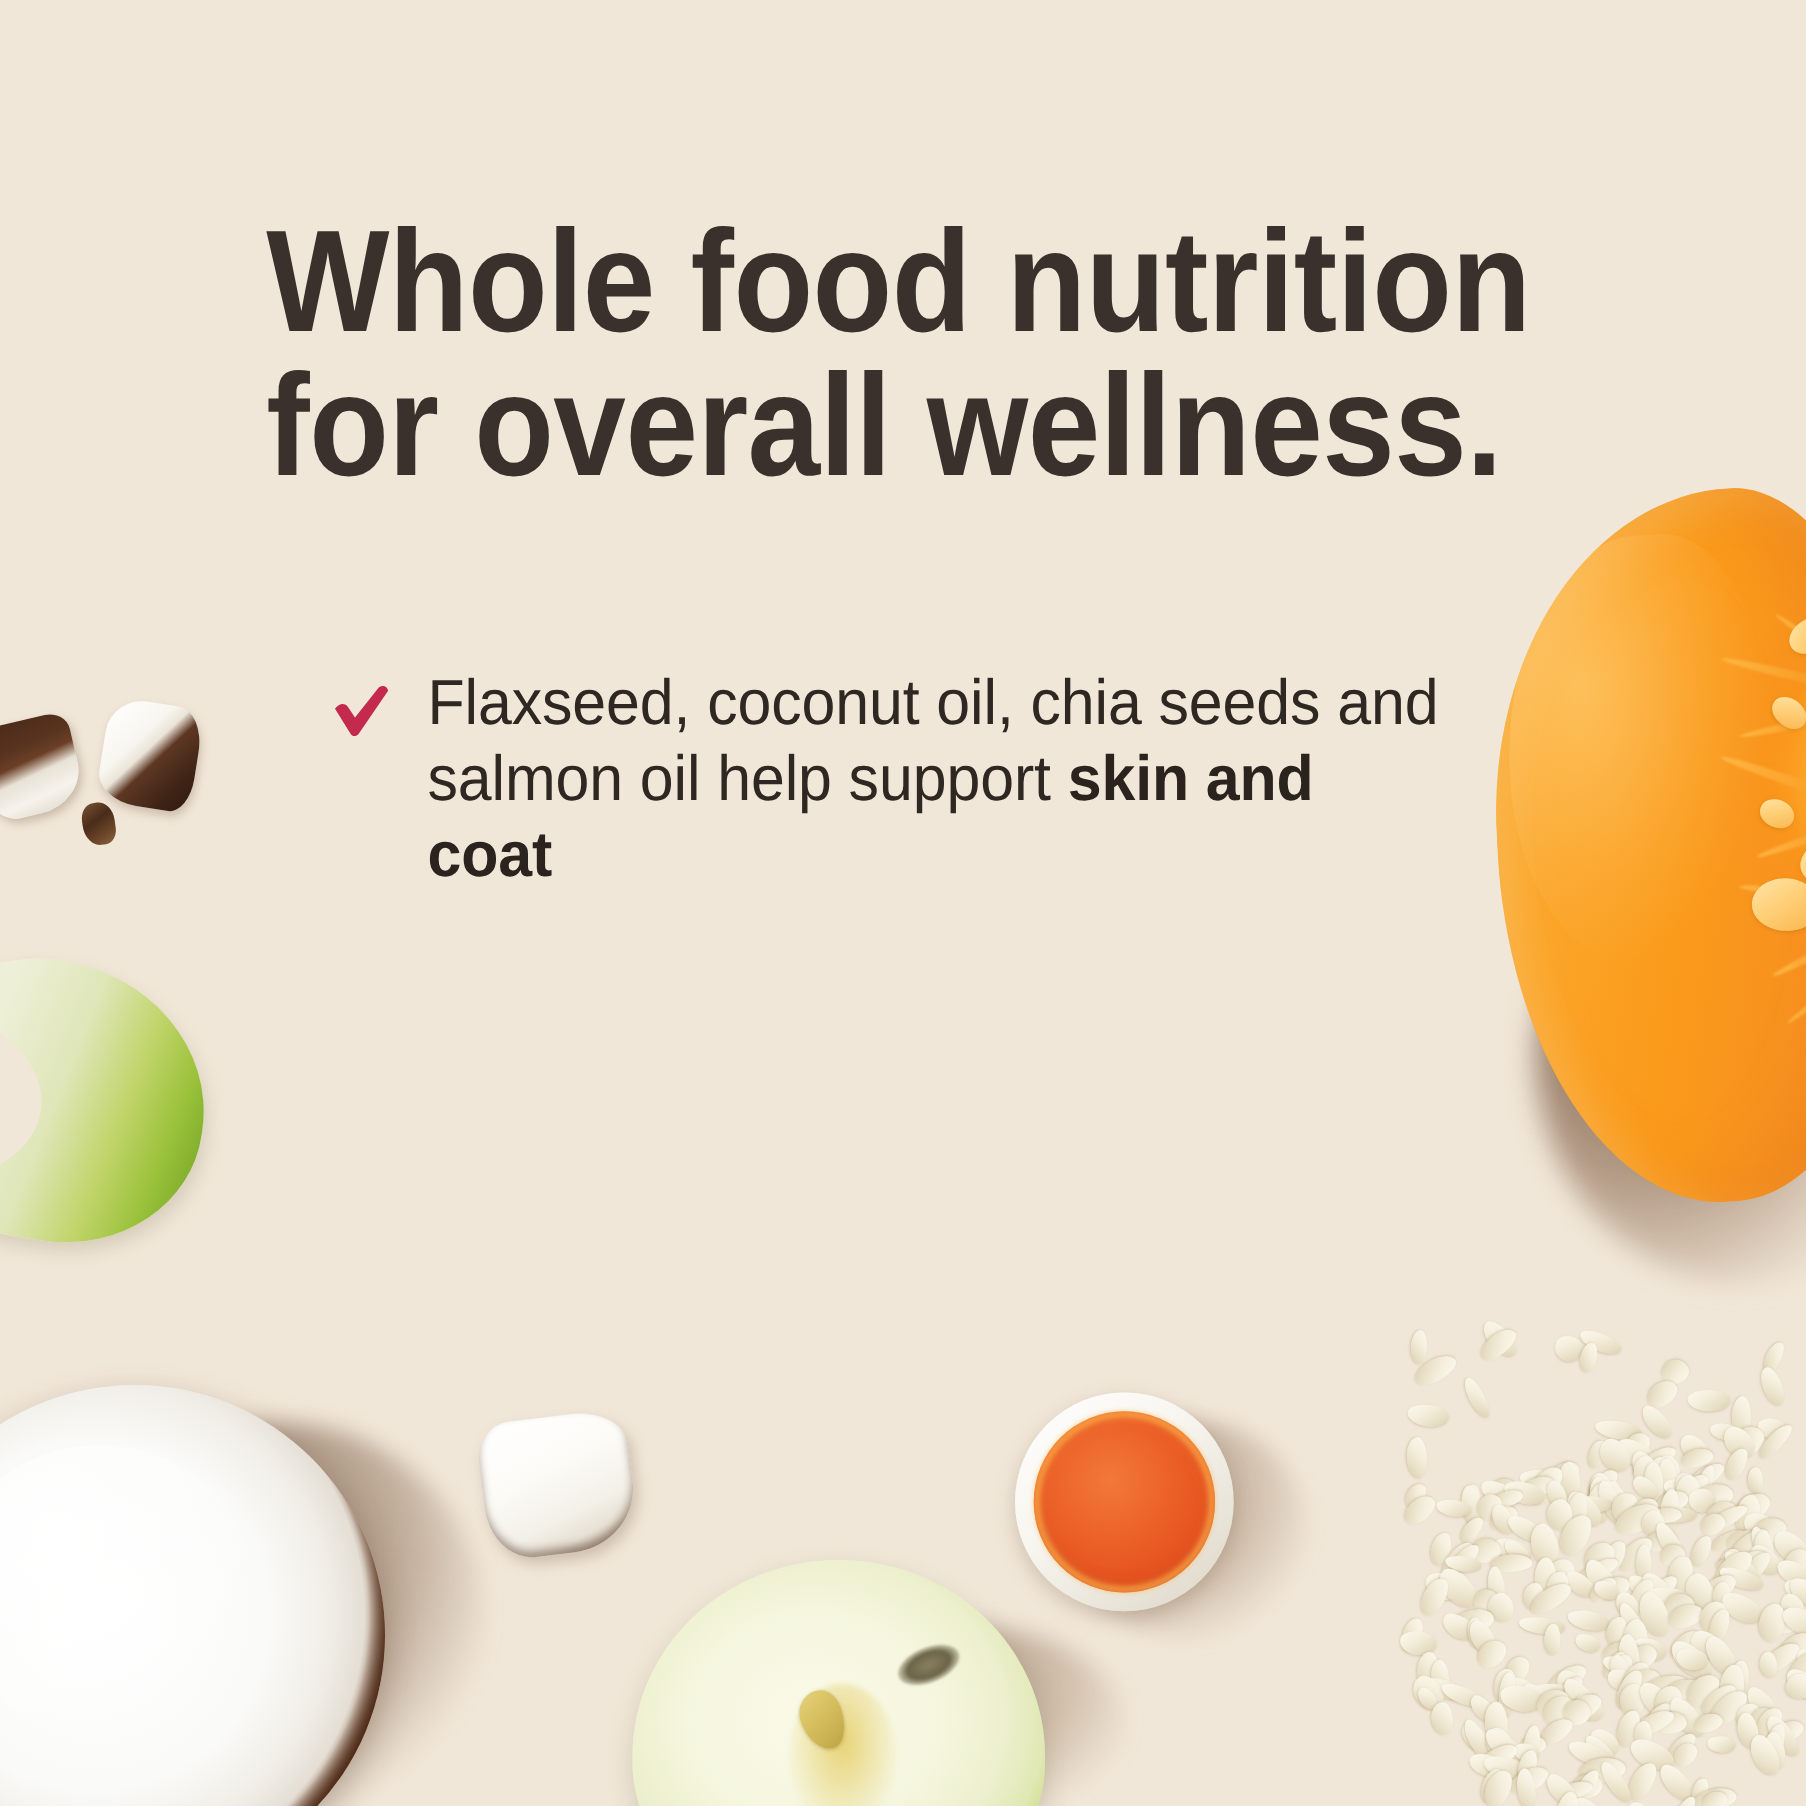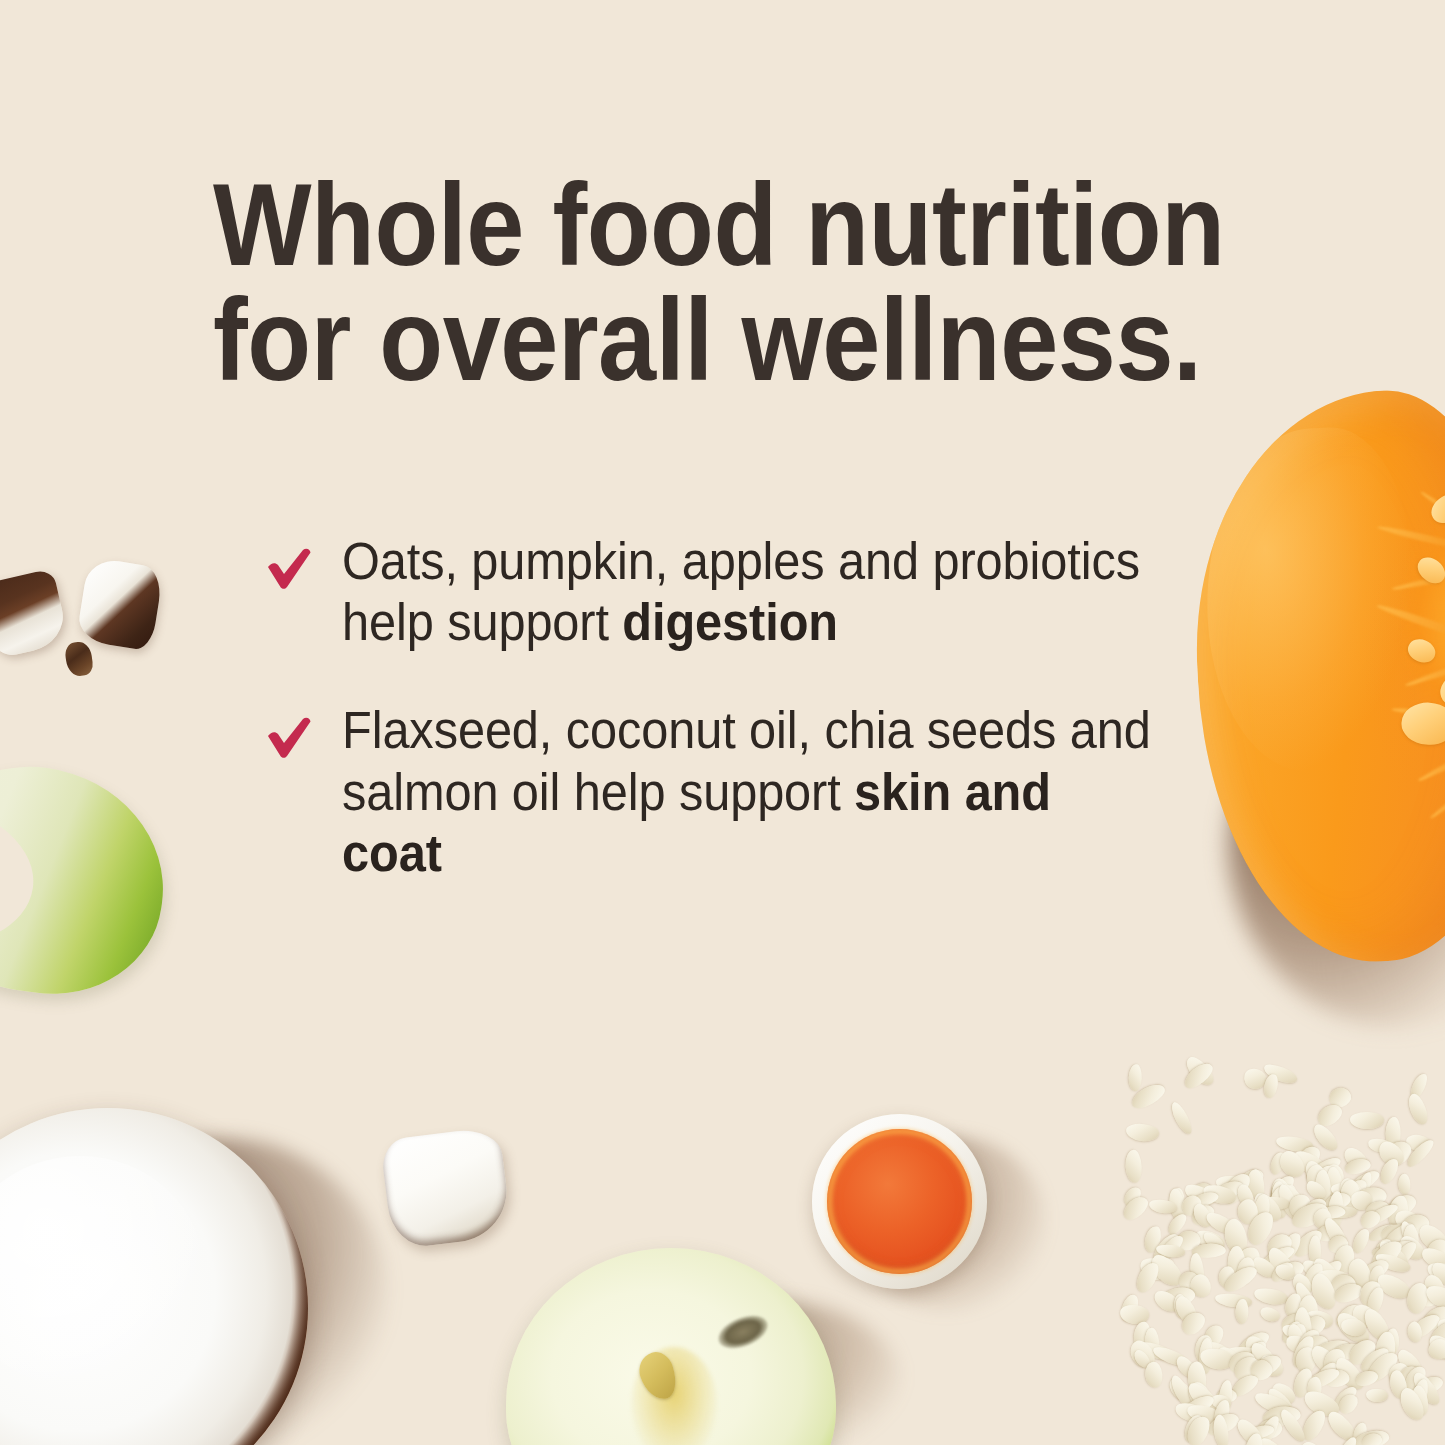--- a/index.html
+++ b/index.html
@@ -676,26 +676,20 @@
       <div class="oat" style="left: 152.806px; top: 390.215px; width: 25.3373px; height: 18.8939px; transform: rotate(35.945deg);"></div>
     </div>
 
   <div id="headline">
     <span class="hl-line">Whole food nutrition</span>
     <span class="hl-line">for overall wellness.</span>
   </div>
 
   <div id="bullets">
 
-    <div class="bullet">
-      <svg class="check-icon" viewBox="0 0 48 44" aria-hidden="true">
-        <path d="M3 20 C6 16, 10 15, 13 18 L19 27 L38 3 C41 0.5, 45 2, 45.5 5.5 L22 40 C20 42.5, 17 42.5, 15.3 39.8 Z" fill="#C42A4E"></path>
-      </svg>
-      <span class="bullet-text"><span>Oats, pumpkin, apples and probiotics help support </span><b>digestion</b></span>
-    </div>
 
     <div class="bullet">
       <svg class="check-icon" viewBox="0 0 48 44" aria-hidden="true">
         <path d="M3 20 C6 16, 10 15, 13 18 L19 27 L38 3 C41 0.5, 45 2, 45.5 5.5 L22 40 C20 42.5, 17 42.5, 15.3 39.8 Z" fill="#C42A4E"></path>
       </svg>
       <span class="bullet-text"><span>Flaxseed, coconut oil, chia seeds and salmon oil help support </span><b>skin and coat</b></span>
     </div>
 
 
   </div>

